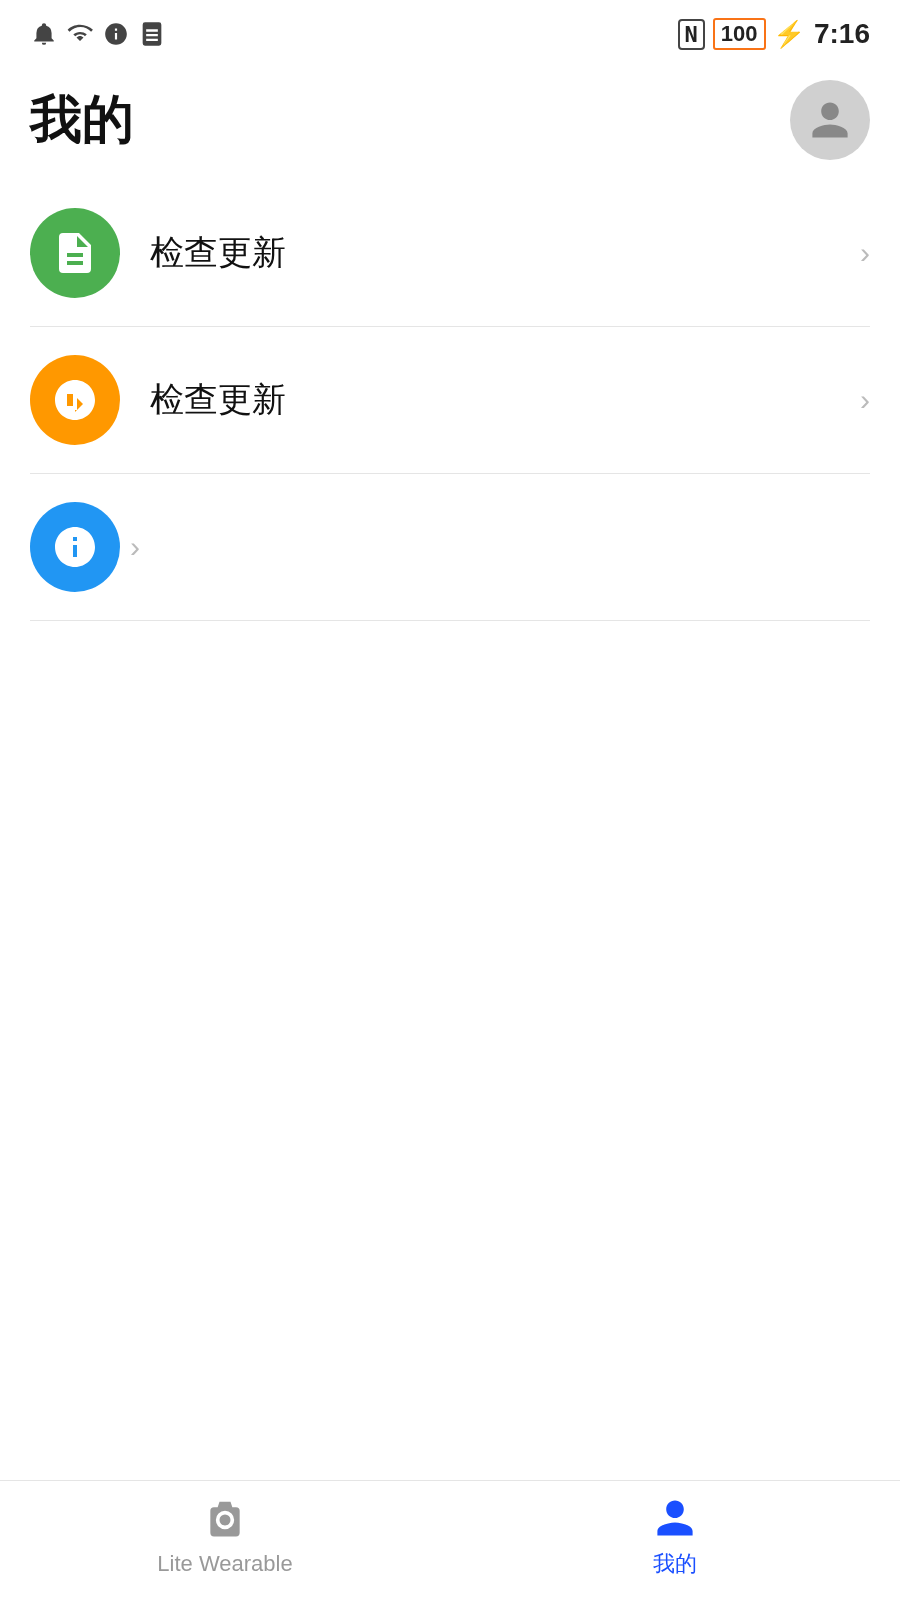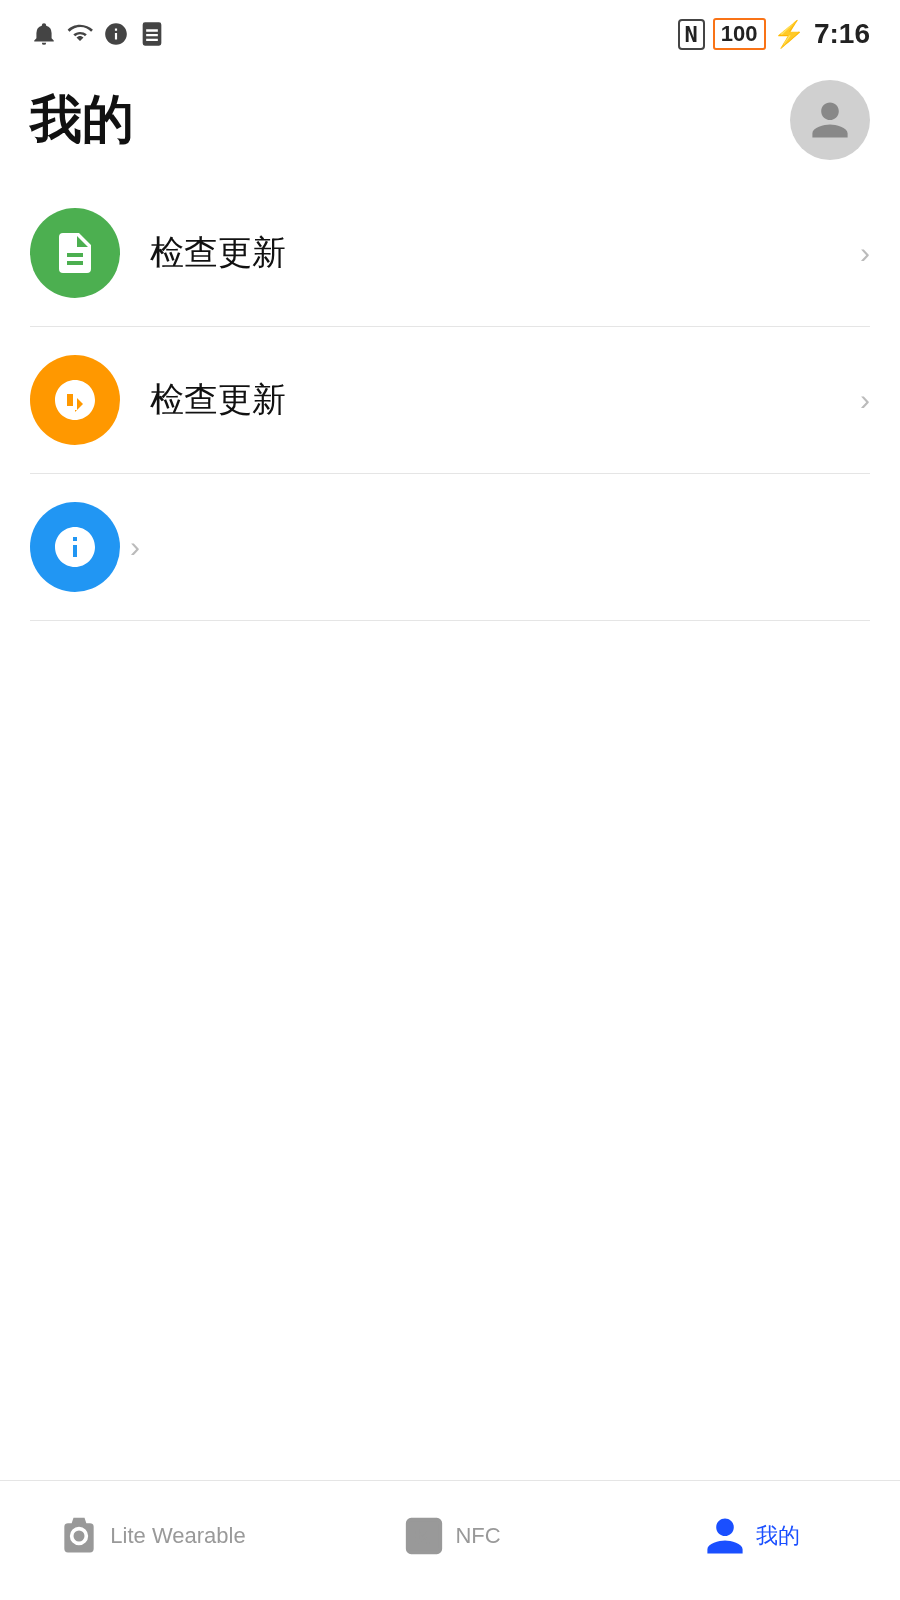--- a/index.html
+++ b/index.html
@@ -117,21 +117,21 @@
       display: flex;
       align-items: center;
       justify-content: space-around;
       height: 120px;
       border-top: 1.5px solid #e5e5e5;
       background: #fff;
       padding-bottom: 10px;
     }
     .nav-item {
       display: flex;
-      flex-direction: row;
+      flex-direction: column;
       align-items: center;
       justify-content: center;
       flex: 1;
       gap: 6px;
       cursor: pointer;
     }
     .nav-icon {
       width: 50px;
       height: 50px;
       display: flex;
@@ -243,29 +243,20 @@
 
   <div class="nav-item inactive">
     <div class="nav-icon">
       <svg width="44" height="44" viewBox="0 0 24 24" fill="#999">
         <path d="M9 2l-1 3H6a2 2 0 0 0-2 2v12a2 2 0 0 0 2 2h12a2 2 0 0 0 2-2V7a2 2 0 0 0-2-2h-2l-1-3H9zm3 5a5 5 0 1 1 0 10A5 5 0 0 1 12 7zm0 2a3 3 0 1 0 0 6 3 3 0 0 0 0-6z"></path>
       </svg>
     </div>
     <span class="nav-label">Lite Wearable</span>
   </div>
 
-  <div class="nav-item inactive">
-    <div class="nav-icon">
-      <svg width="44" height="44" viewBox="0 0 24 24" fill="none" stroke="#999" stroke-width="1.8">
-        <rect x="3" y="3" width="18" height="18" rx="2" ry="2"></rect>
-        <path d="M8.5 8.5 L8.5 15.5 L14 10.5 L14 15.5" stroke-linecap="round" stroke-linejoin="round"></path>
-      </svg>
-    </div>
-    <span class="nav-label">NFC</span>
-  </div>
 
   <div class="nav-item active">
     <div class="nav-icon">
       <svg width="44" height="44" viewBox="0 0 24 24" fill="#1a4fff">
         <path d="M12 12c2.7 0 4.8-2.1 4.8-4.8S14.7 2.4 12 2.4 7.2 4.5 7.2 7.2 9.3 12 12 12zm0 2.4c-3.2 0-9.6 1.6-9.6 4.8v2.4h19.2v-2.4c0-3.2-6.4-4.8-9.6-4.8z"></path>
       </svg>
     </div>
     <span class="nav-label">我的</span>
   </div>
 

